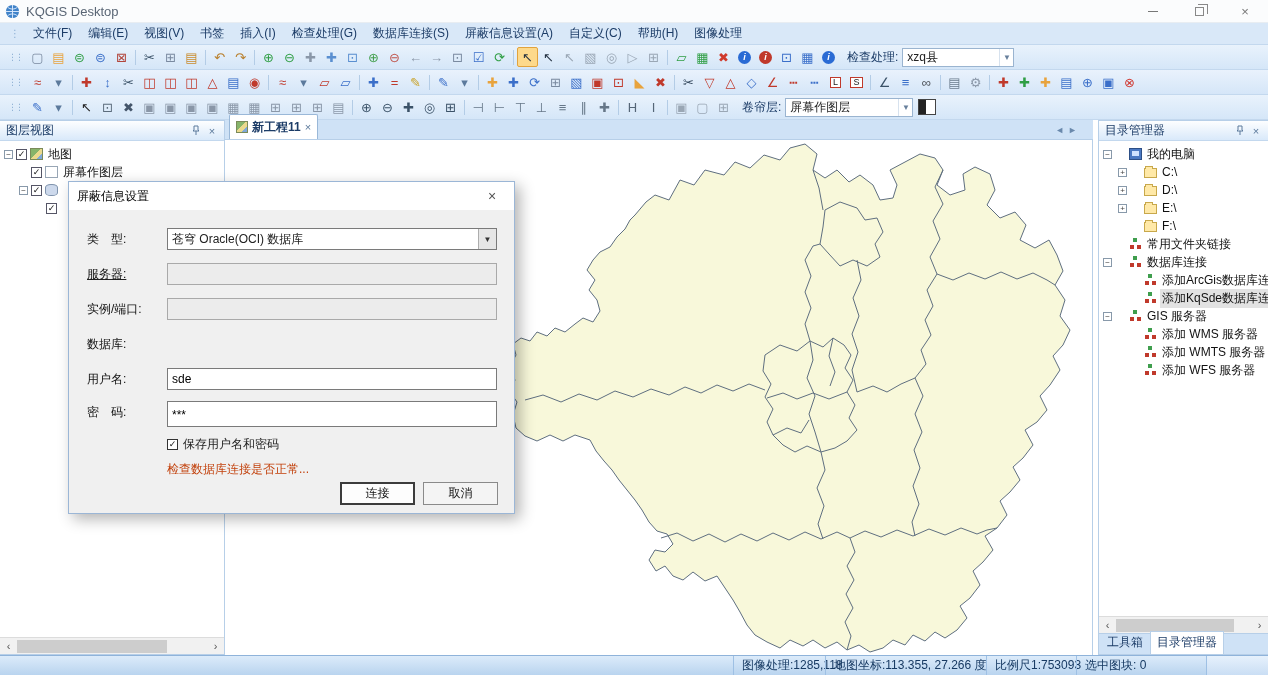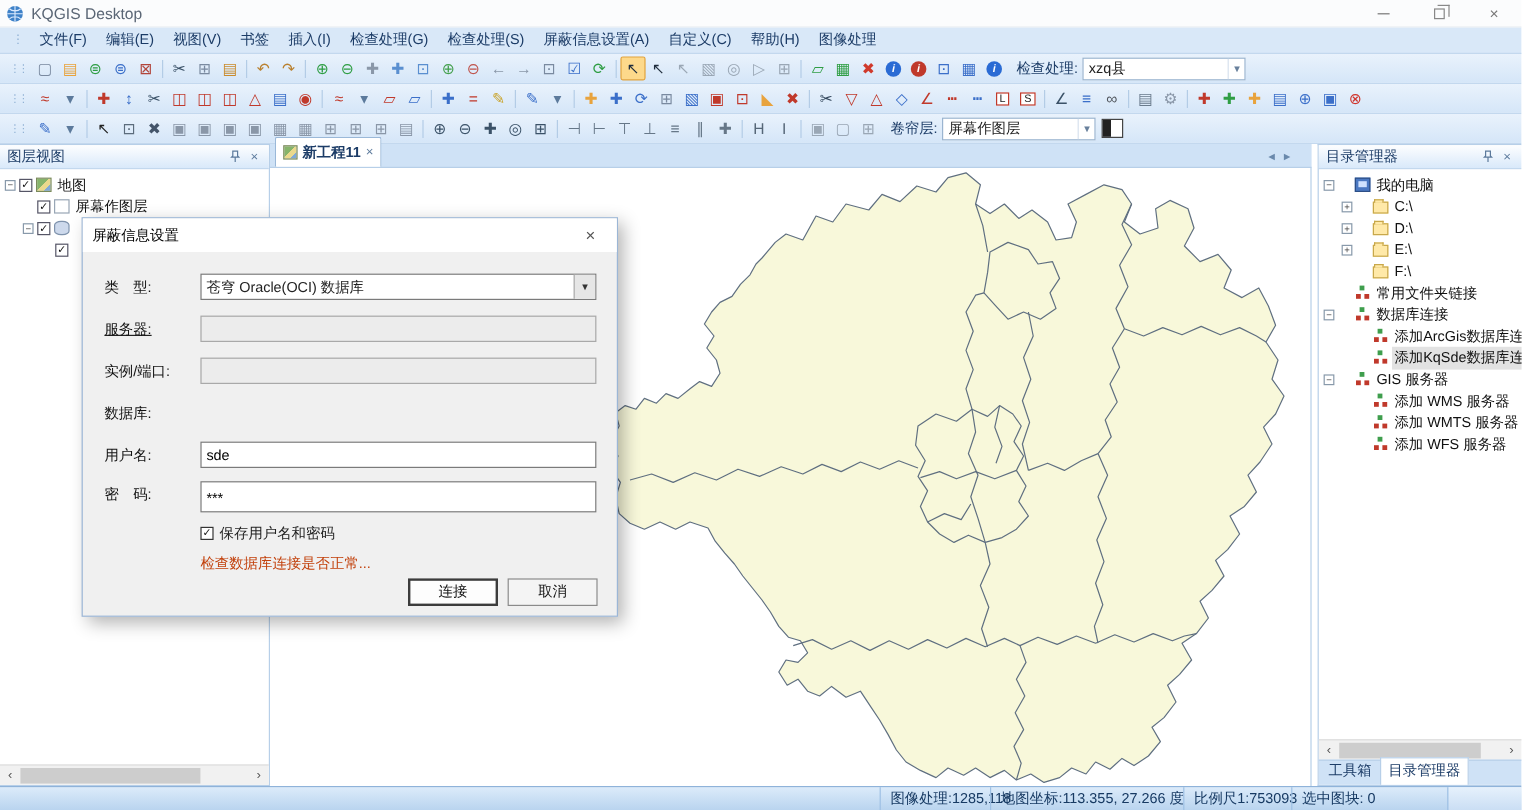--- a/index.html
+++ b/index.html
@@ -165,21 +165,21 @@
   </div>
 
   <div class="menubar">
 
   <span class="menu-item">文件(F)</span>
       <span class="menu-item">编辑(E)</span>
       <span class="menu-item">视图(V)</span>
       <span class="menu-item">书签</span>
       <span class="menu-item">插入(I)</span>
       <span class="menu-item">检查处理(G)</span>
-      <span class="menu-item">检查处理(S)</span>
+      <span class="menu-item">数据库连接(S)</span>
       <span class="menu-item">屏蔽信息设置(A)</span>
       <span class="menu-item">自定义(C)</span>
       <span class="menu-item">帮助(H)</span>
       <span class="menu-item">图像处理</span>
     </div>
 
   <div class="toolbar" id="tb1">
     <span style="display:contents">
       
     <span class="tbtn">
@@ -251,21 +251,21 @@
         </span><span class="tbtn round-red">
           <span class="glyph round-red">i</span>
         </span><span class="tbtn">
           <span class="glyph" style="color: rgb(59, 111, 201);">⊡</span>
         </span><span class="tbtn">
           <span class="glyph" style="color: rgb(59, 111, 201);">▦</span>
         </span><span class="tbtn round-blue">
           <span class="glyph round-blue">i</span>
         </span></span>
     <span class="tb-label">检查处理:</span>
-    <div class="combo" style="width:136px">
+    <div class="combo" style="width:112px">
       <span class="combo-text">xzq县</span>
       <span class="combo-arrow">▼</span>
     </div>
   </div>
 
   <div class="toolbar" id="tb2">
     <span style="display:contents">
       
     <span class="tbtn">
           <span class="glyph" style="color: rgb(192, 57, 43);">≈</span>

